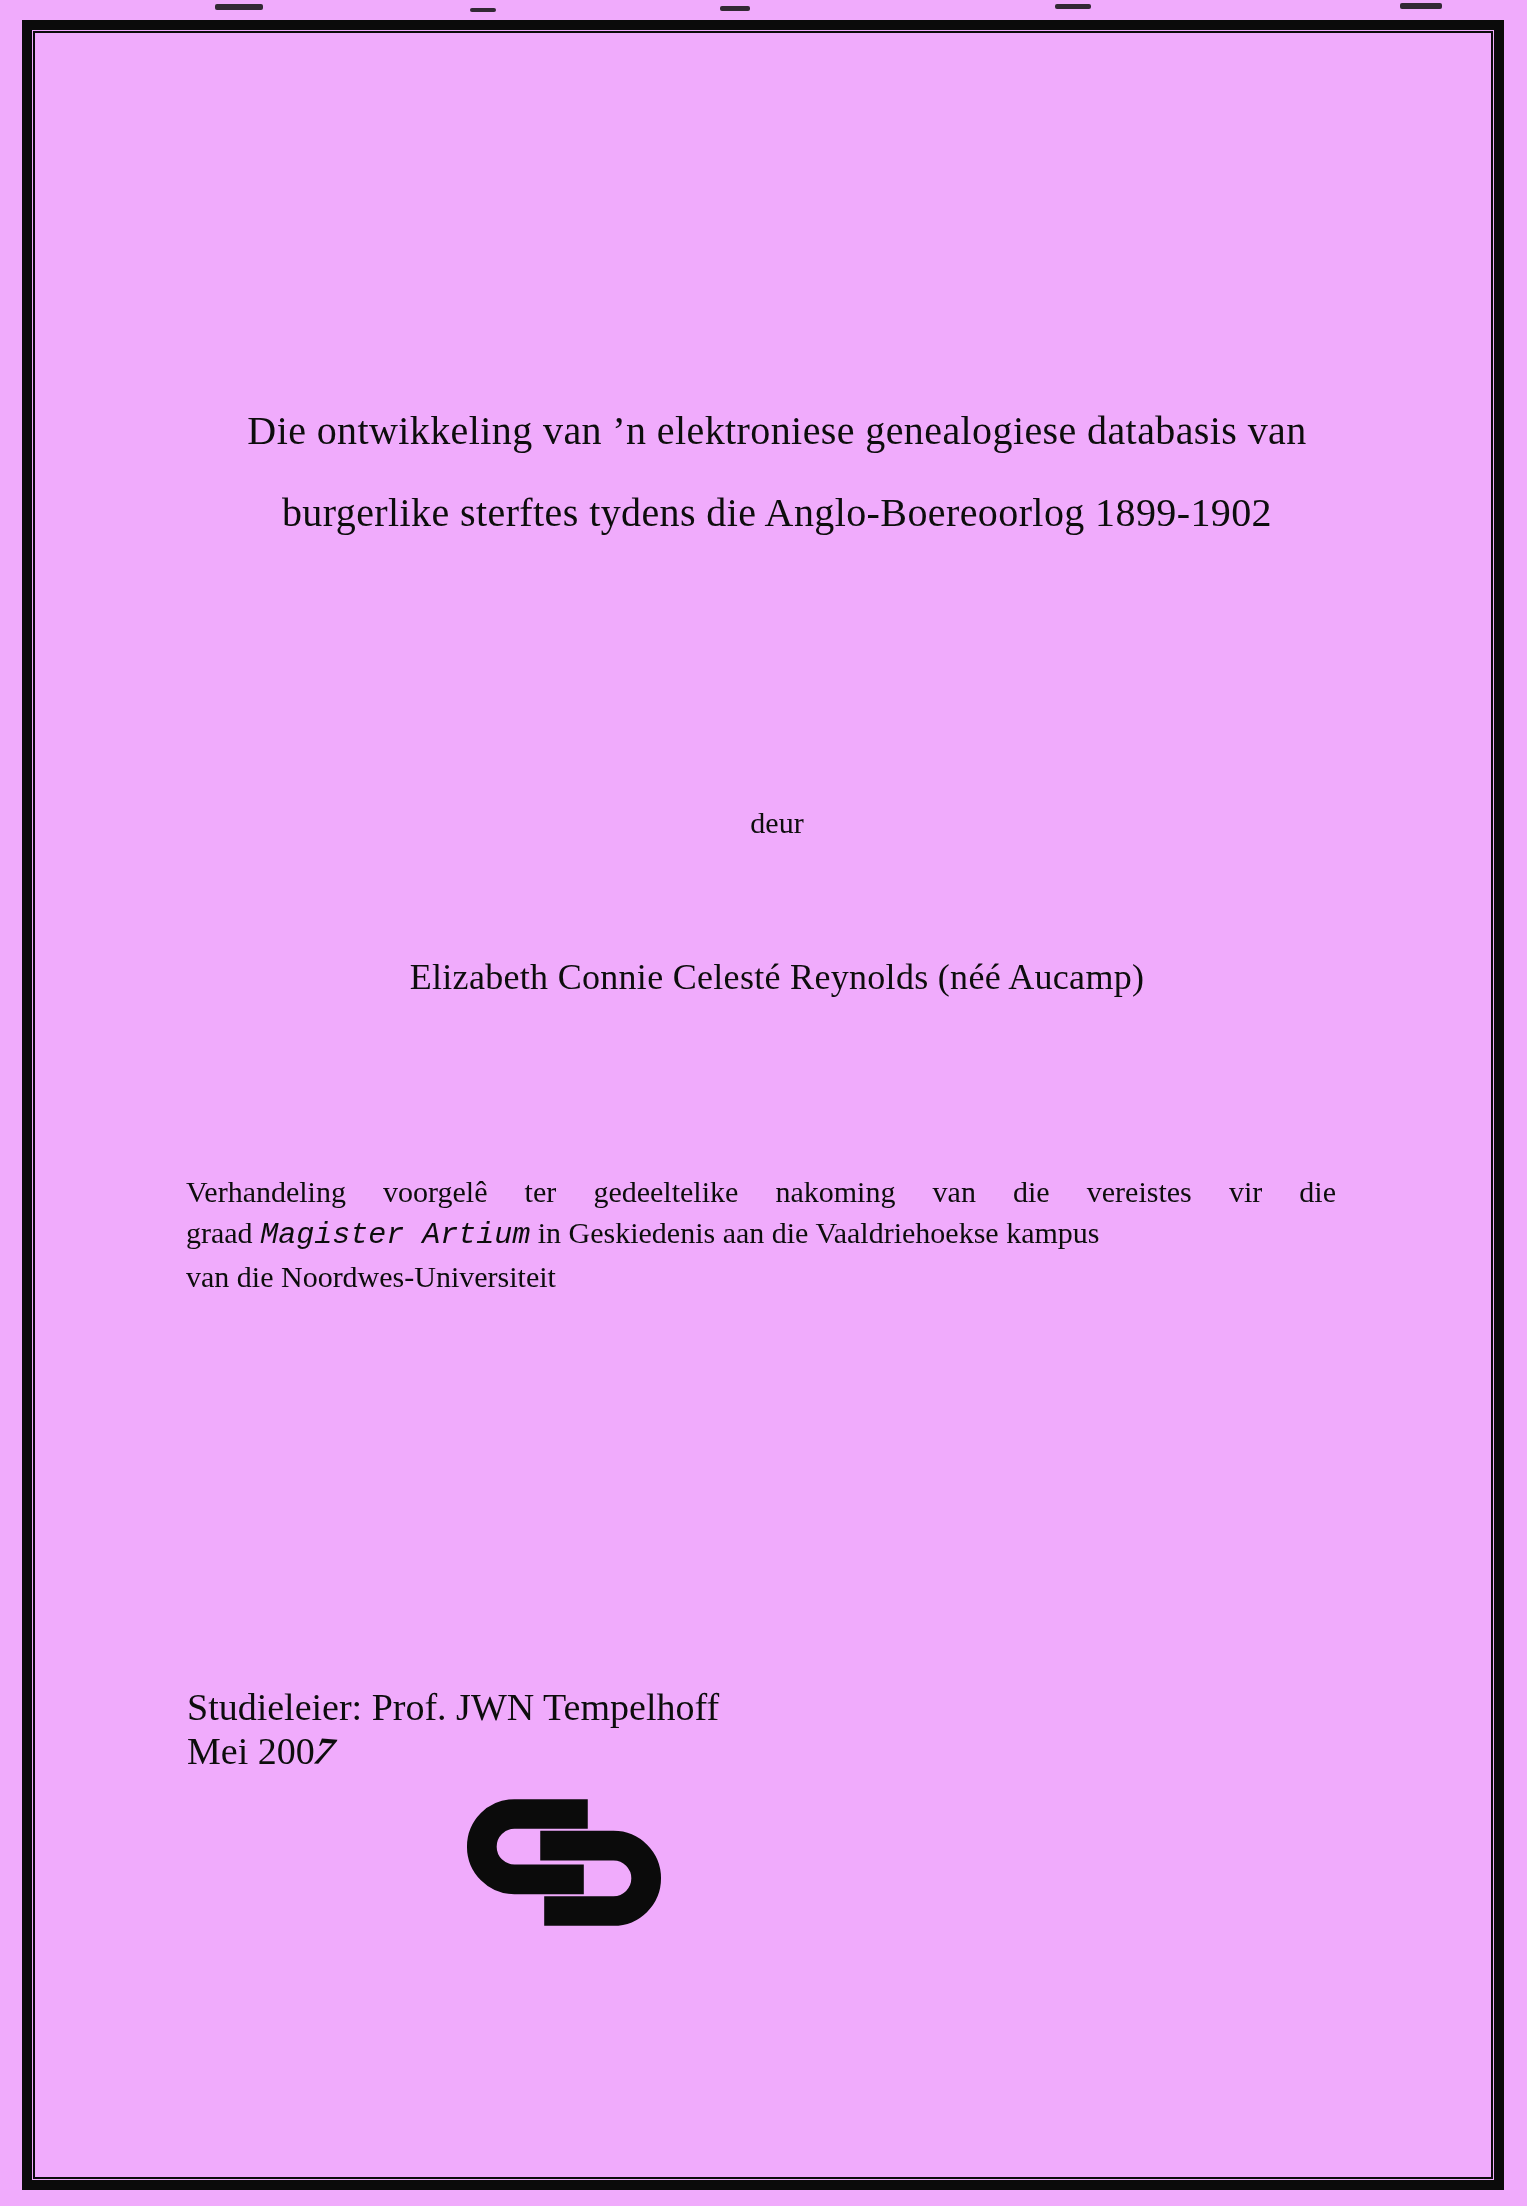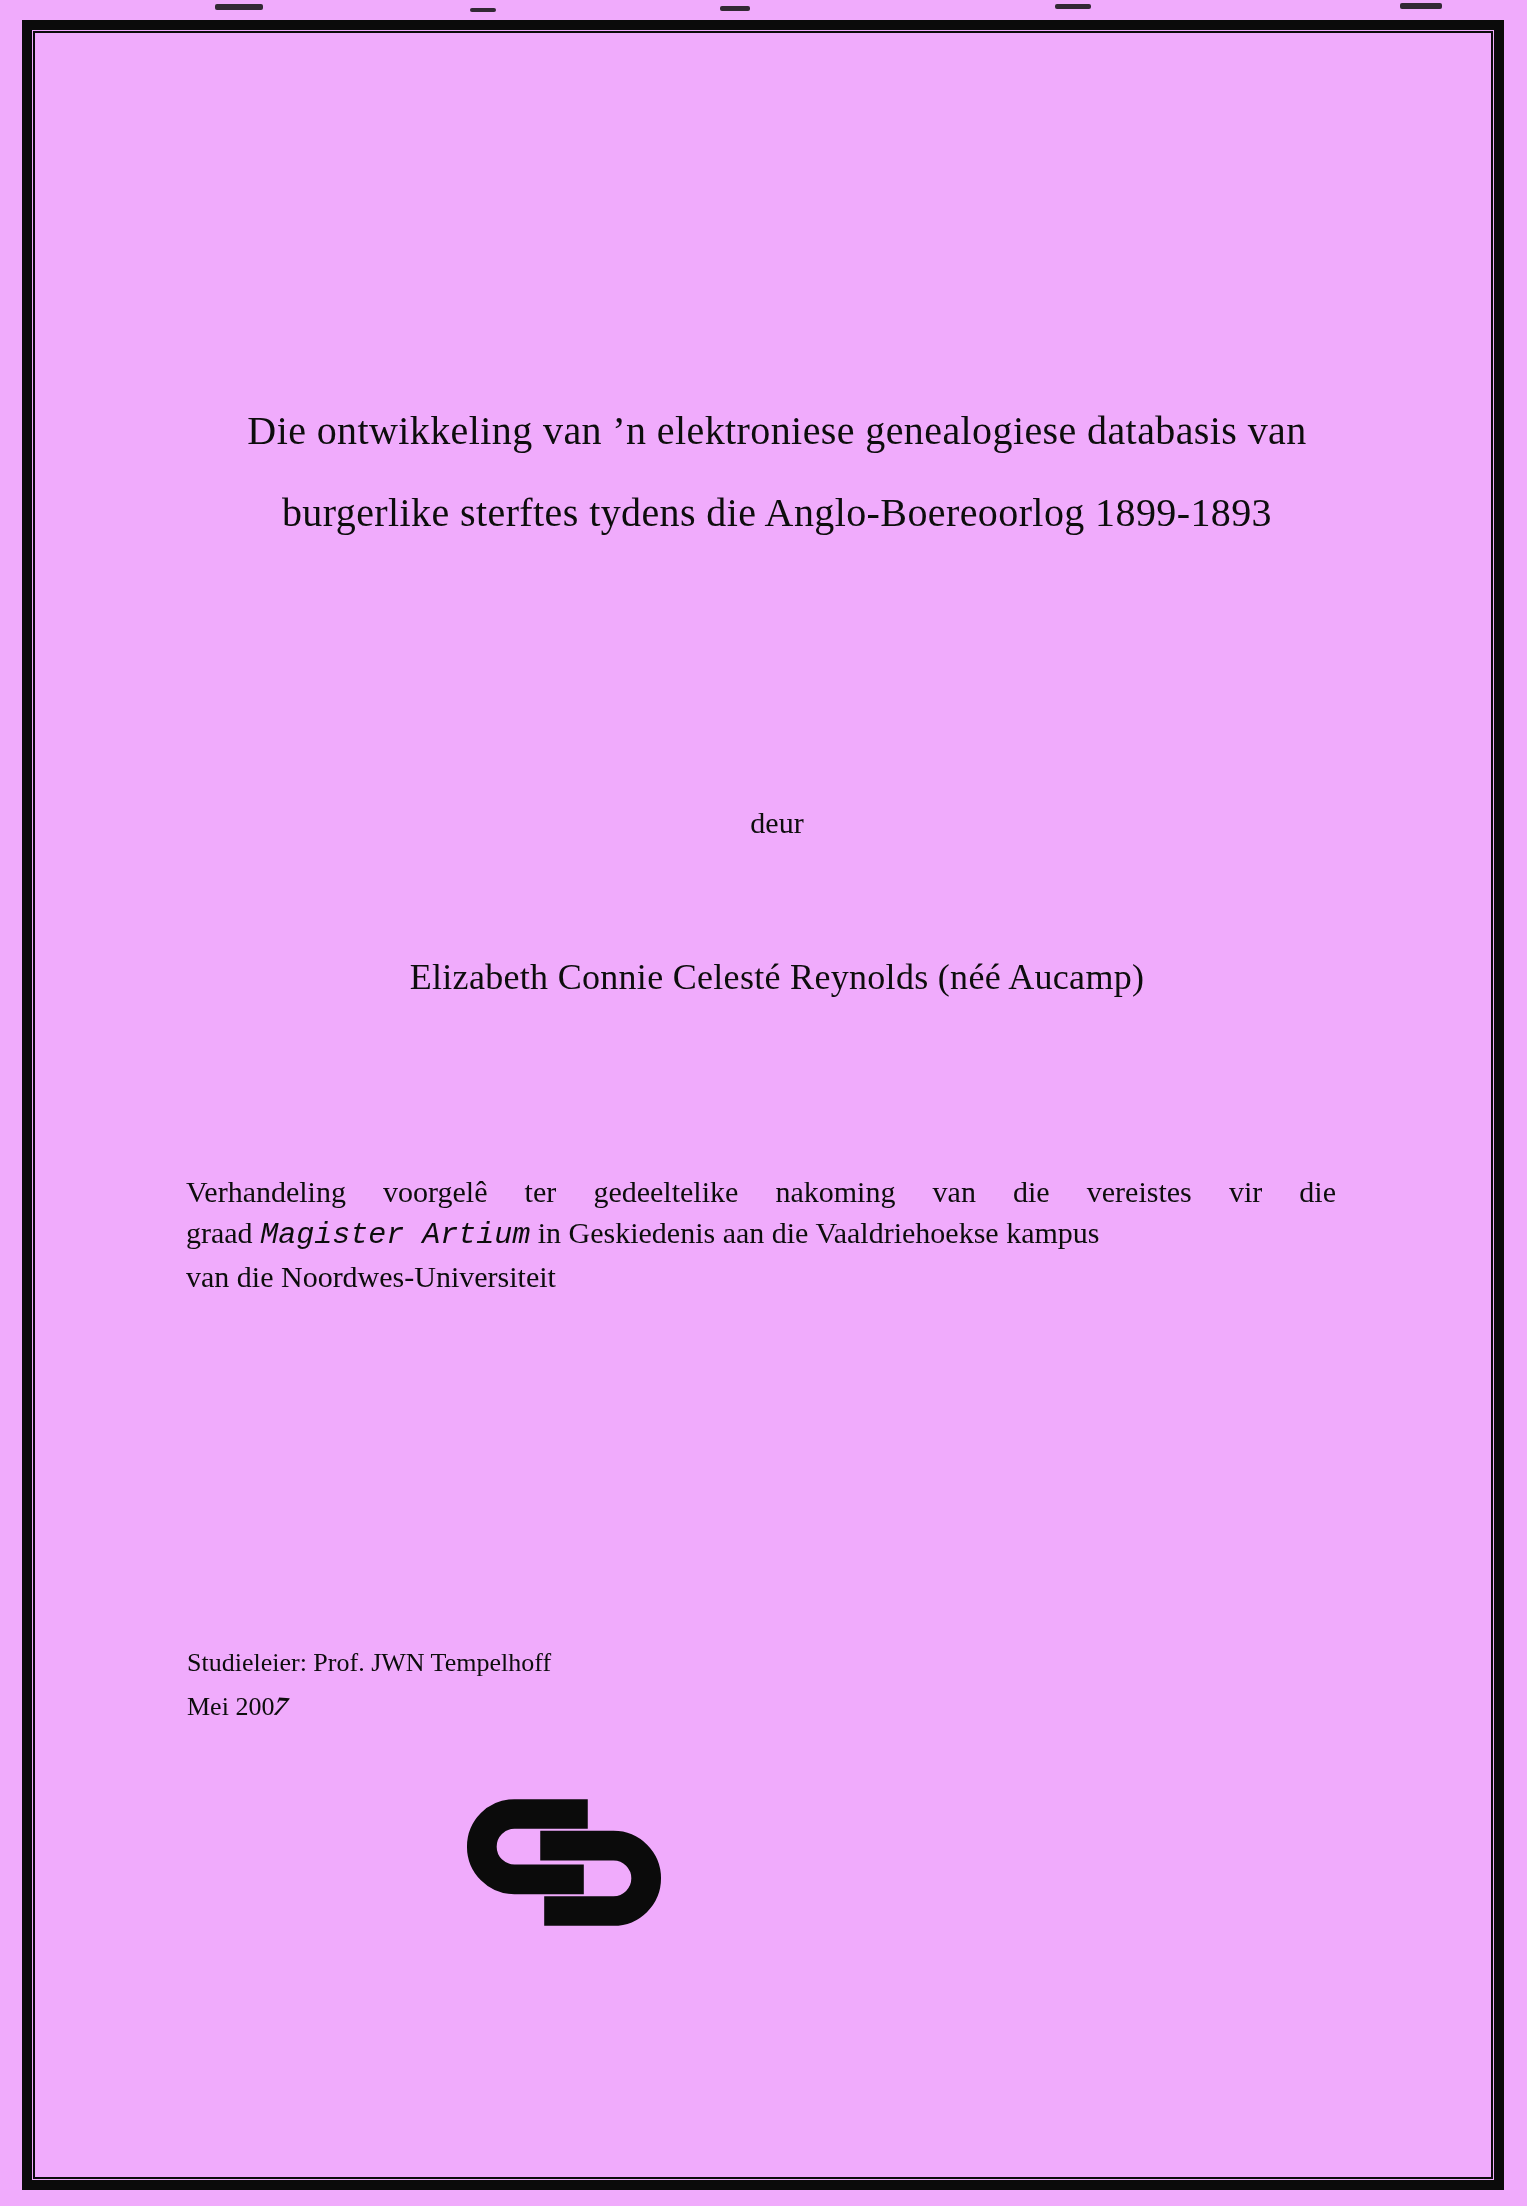--- a/index.html
+++ b/index.html
@@ -69,22 +69,22 @@
     text-align: justify;
     text-align-last: justify;
   }
   .degree .italic {
     font-style: italic;
     font-family: Liberation Mono, monospace;
   }
   .supervisor-block {
     position: absolute;
     left: 187px;
-    top: 1641px;
-    font-size: 26px;
+    top: 1685px;
+    font-size: 38px;
     line-height: 44px;
   }
   .digit-seven {
     display: inline-block;
     transform: skewX(-18deg) rotate(4deg);
     font-weight: 600;
   }
   .logo-mark {
     position: absolute;
     left: 465px;
@@ -117,21 +117,21 @@
   <div class="speck" style="left:720px; top:6px;  width:30px; height:5px;"></div>
   <div class="speck" style="left:1055px; top:4px; width:36px; height:5px;"></div>
   <div class="speck" style="left:1400px; top:3px; width:42px; height:6px;"></div>
 
   <div class="outer-frame">
     <div class="inner-frame"></div>
   </div>
 
   <div class="centered title">
     <div>Die ontwikkeling van ’n elektroniese genealogiese databasis van</div>
-    <div>burgerlike sterftes tydens die Anglo-Boereoorlog 1899-1893</div>
+    <div>burgerlike sterftes tydens die Anglo-Boereoorlog 1899-1902</div>
   </div>
 
   <div class="centered byline">deur</div>
 
   <div class="centered author">Elizabeth Connie Celesté Reynolds (néé Aucamp)</div>
 
   <div class="degree">
     <div class="just">Verhandeling voorgelê ter gedeeltelike nakoming van die vereistes vir die</div>
     <div><span>graad </span><span class="italic">Magister Artium</span><span> in Geskiedenis aan die Vaaldriehoekse kampus</span></div>
     <div>van die Noordwes-Universiteit</div>

